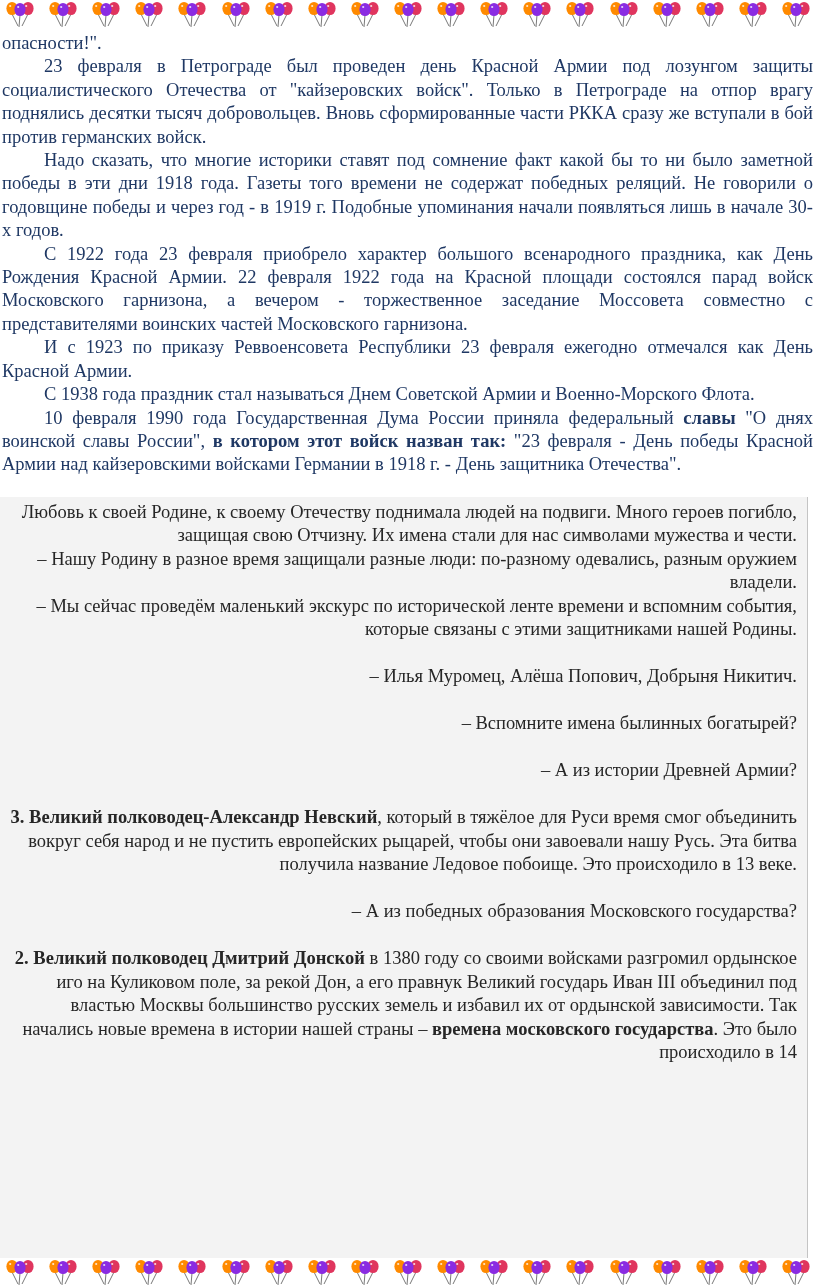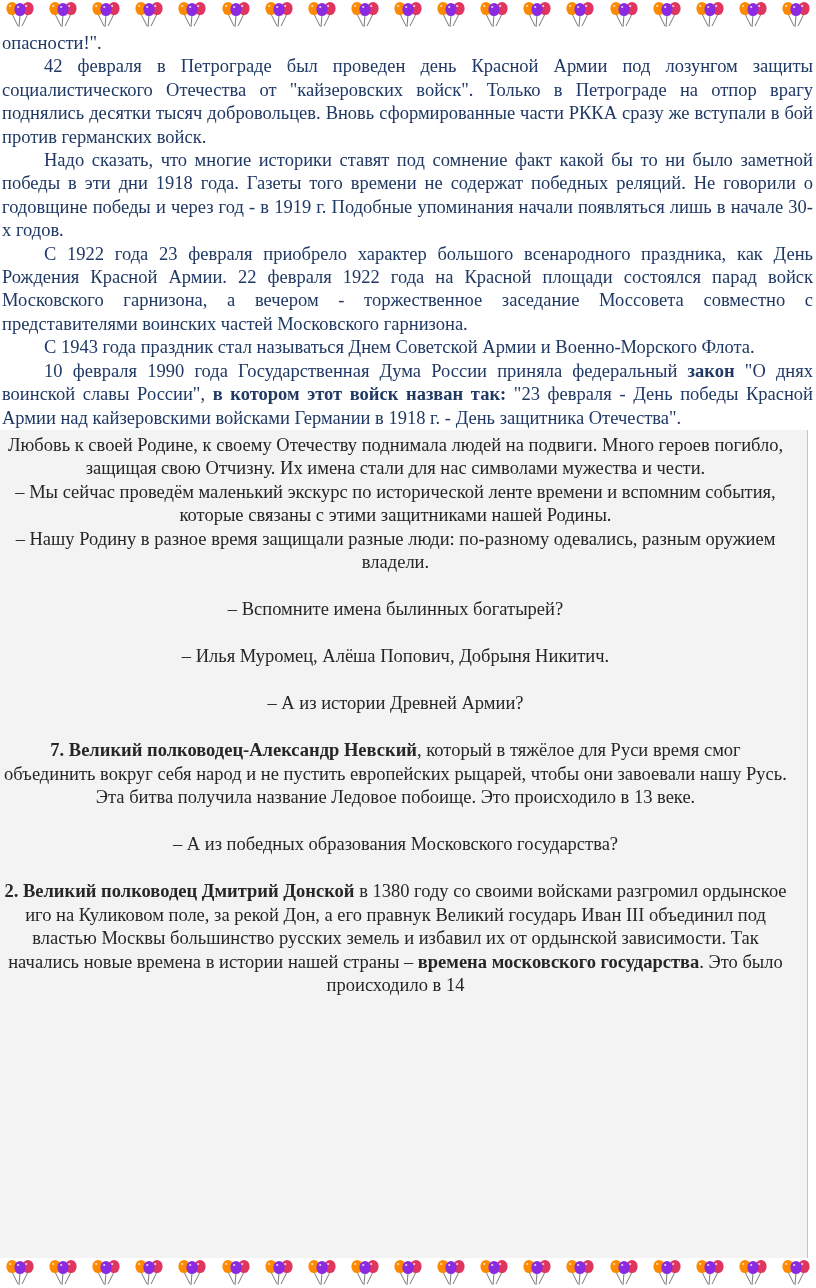--- a/index.html
+++ b/index.html
@@ -31,25 +31,26 @@
     flex:0 0 auto;
     font-size:18.5px;
     line-height:23.4px;
     text-align:justify;
     padding:2px 3px 0 2px;
   }
   .section-lesson{
     flex:1 1 auto;
     font-size:18.5px;
     line-height:23.5px;
-    text-align:center;
+    text-align:right;
+    margin-top:20px;
     margin-right:8px;
     border-right:1px solid #c4c4c4;
     background:#f3f3f3;
-    padding:4px 19px 0 3px;
+    padding:4px 10px 0 3px;
     box-sizing:border-box;
     overflow:hidden;
   }
   .para{margin:0;}
   .para .b{font-weight:bold;}
   .indent{text-indent:42px;}
   .gap{margin-top:23.5px;}
   .balloon-cluster{flex:0 0 auto;}
 </style>
 </head>
@@ -265,34 +266,35 @@
         <ellipse cx="17" cy="8.5" rx="5.6" ry="6.6" fill="#8a2be2"></ellipse>
         <circle cx="7.2" cy="5" r="1.1" fill="#ffffff" opacity="0.8"></circle>
         <circle cx="15.2" cy="6" r="1.1" fill="#ffffff" opacity="0.8"></circle>
         <circle cx="23.2" cy="5" r="1.1" fill="#ffffff" opacity="0.8"></circle>
       </svg>
     </div>
 
   <div class="content">
     <div class="section-history" style="color: rgb(31, 56, 100);">
         <p class="para"><span>опасности!".</span></p>
-        <p class="para indent"><span>42 февраля в Петрограде был проведен день Красной Армии под лозунгом защиты социалистического Отечества от "кайзеровских войск". Только в Петрограде на отпор врагу поднялись десятки тысяч добровольцев. Вновь сформированные части РККА сразу же вступали в бой против германских войск.</span></p>
+        <p class="para indent"><span>23 февраля в Петрограде был проведен день Красной Армии под лозунгом защиты социалистического Отечества от "кайзеровских войск". Только в Петрограде на отпор врагу поднялись десятки тысяч добровольцев. Вновь сформированные части РККА сразу же вступали в бой против германских войск.</span></p>
         <p class="para indent"><span>Надо сказать, что многие историки ставят под сомнение факт какой бы то ни было заметной победы в эти дни 1918 года. Газеты того времени не содержат победных реляций. Не говорили о годовщине победы и через год - в 1919 г. Подобные упоминания начали появляться лишь в начале 30-х годов.</span></p>
         <p class="para indent"><span>С 1922 года 23 февраля приобрело характер большого всенародного праздника, как День Рождения Красной Армии. 22 февраля 1922 года на Красной площади состоялся парад войск Московского гарнизона, а вечером - торжественное заседание Моссовета совместно с представителями воинских частей Московского гарнизона.</span></p>
-        <p class="para indent"><span>С 1943 года праздник стал называться Днем Советской Армии и Военно-Морского Флота.</span></p>
-        <p class="para indent"><span>10 февраля 1990 года Государственная Дума России приняла федеральный </span><span class="b">закон</span><span> "О днях воинской славы России", </span><span class="b">в котором этот войск назван так:</span><span> "23 февраля - День победы Красной Армии над кайзеровскими войсками Германии в 1918 г. - День защитника Отечества".</span></p>
+        <p class="para indent"><span>И с 1923 по приказу Реввоенсовета Республики 23 февраля ежегодно отмечался как День Красной Армии.</span></p>
+        <p class="para indent"><span>С 1938 года праздник стал называться Днем Советской Армии и Военно-Морского Флота.</span></p>
+        <p class="para indent"><span>10 февраля 1990 года Государственная Дума России приняла федеральный </span><span class="b">славы</span><span> "О днях воинской славы России", </span><span class="b">в котором этот войск назван так:</span><span> "23 февраля - День победы Красной Армии над кайзеровскими войсками Германии в 1918 г. - День защитника Отечества".</span></p>
       </div>
     <div class="section-lesson" style="color: rgb(38, 38, 38); background: rgb(243, 243, 243);">
         <p class="para"><span>Любовь к своей Родине, к своему Отечеству поднимала людей на подвиги. Много героев погибло, защищая свою Отчизну. Их имена стали для нас символами мужества и чести.</span></p>
+        <p class="para"><span>– Нашу Родину в разное время защищали разные люди: по-разному одевались, разным оружием владели.</span></p>
         <p class="para"><span>– Мы сейчас проведём маленький экскурс по исторической ленте времени и вспомним события, которые связаны с этими защитниками нашей Родины.</span></p>
-        <p class="para"><span>– Нашу Родину в разное время защищали разные люди: по-разному одевались, разным оружием владели.</span></p>
+        <p class="para gap"><span>– Илья Муромец, Алёша Попович, Добрыня Никитич.</span></p>
         <p class="para gap"><span>– Вспомните имена былинных богатырей?</span></p>
-        <p class="para gap"><span>– Илья Муромец, Алёша Попович, Добрыня Никитич.</span></p>
         <p class="para gap"><span>– А из истории Древней Армии?</span></p>
-        <p class="para gap"><span class="b">7. Великий полководец-Александр Невский</span><span>, который в тяжёлое для Руси время смог объединить вокруг себя народ и не пустить европейских рыцарей, чтобы они завоевали нашу Русь. Эта битва получила название Ледовое побоище. Это происходило в 13 веке.</span></p>
+        <p class="para gap"><span class="b">3. Великий полководец-Александр Невский</span><span>, который в тяжёлое для Руси время смог объединить вокруг себя народ и не пустить европейских рыцарей, чтобы они завоевали нашу Русь. Эта битва получила название Ледовое побоище. Это происходило в 13 веке.</span></p>
         <p class="para gap"><span>– А из победных образования Московского государства?</span></p>
         <p class="para gap"><span class="b">2. Великий полководец Дмитрий Донской</span><span> в 1380 году со своими войсками разгромил ордынское иго на Куликовом поле, за рекой Дон, а его правнук Великий государь Иван III объединил под властью Москвы большинство русских земель и избавил их от ордынской зависимости. Так начались новые времена в истории нашей страны – </span><span class="b">времена московского государства</span><span>. Это было  происходило в 14</span></p>
       </div>
   </div>
 
   <div class="balloon-row">
       <svg class="balloon-cluster" width="34" height="27" viewBox="0 0 34 27">
         <line x1="9" y1="13" x2="15" y2="25" stroke="#555555" stroke-width="0.8"></line>
         <line x1="17" y1="14" x2="16" y2="26" stroke="#555555" stroke-width="0.8"></line>
         <line x1="25" y1="13" x2="19" y2="25" stroke="#555555" stroke-width="0.8"></line>

